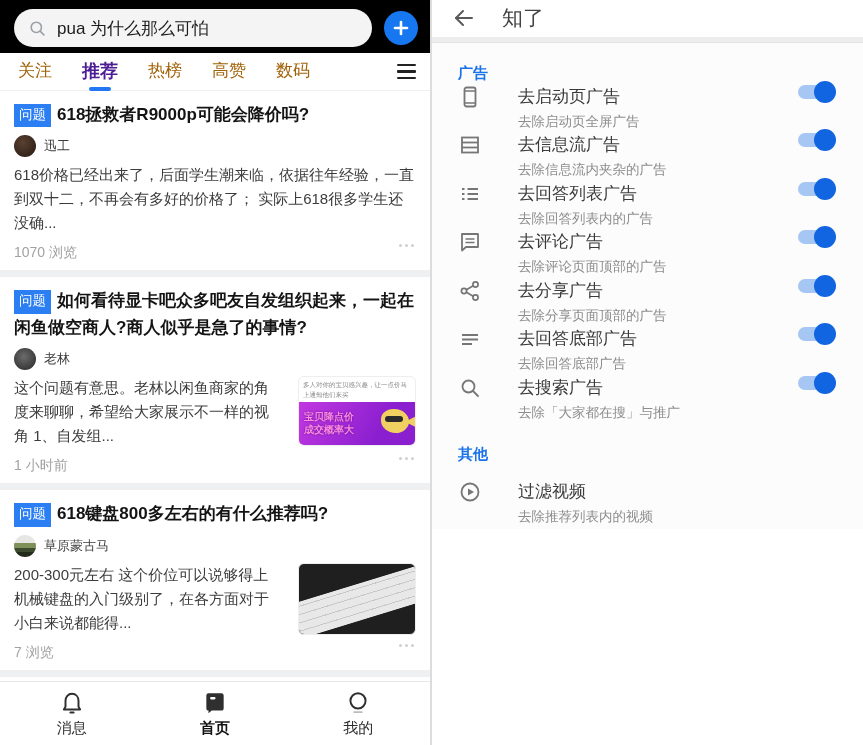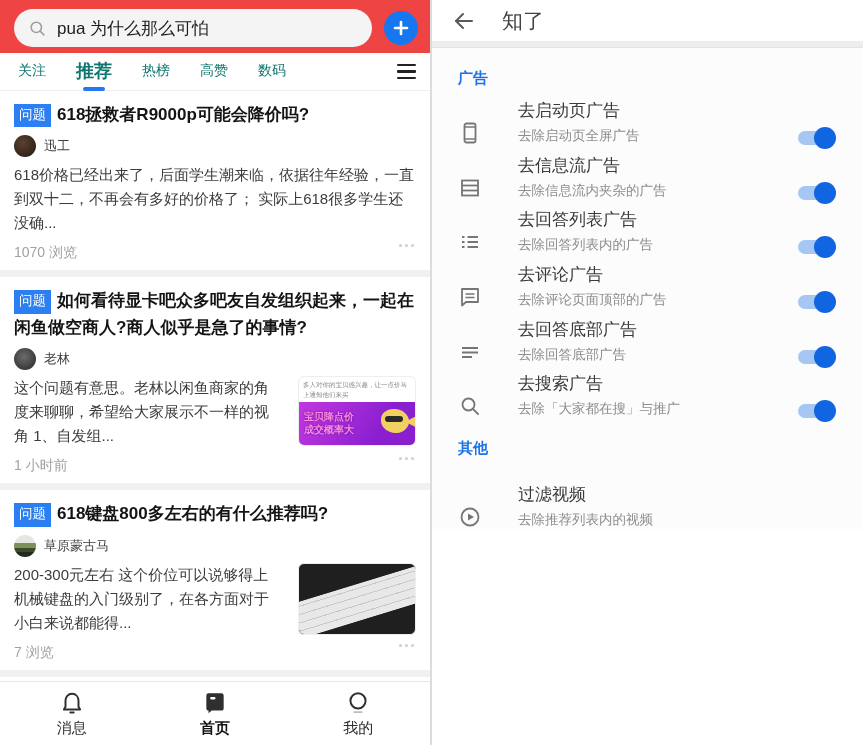--- a/index.html
+++ b/index.html
@@ -4,32 +4,32 @@
 <style>
   * { margin:0; padding:0; box-sizing:border-box; }
   html,body { width:863px; height:745px; overflow:hidden; background:#fff;
     font-family:"Liberation Sans","DejaVu Sans",sans-serif; }
   .screen { display:flex; width:863px; height:745px; }
 
   
   .left-panel { width:430px; height:745px; display:flex; flex-direction:column; background:#fff; }
   .panel-divider { width:2px; background:#dcdcdc; }
 
-  .search-row { display:flex; align-items:center; padding:9px 12px 6px 14px; background:#ef4444;justify-content:center; }
+  .search-row { display:flex; align-items:center; padding:9px 12px 6px 14px; background:#000000;justify-content:center; }
   .search-bar { flex:1; height:38px; background:#f4f4f4; border-radius:19px;
     display:flex; align-items:center; padding:0 14px; gap:10px; }
   .search-bar svg { flex:0 0 auto; }
   .search-query { font-size:17px; color:#1b1b1b; }
   .plus-btn { width:34px; height:34px; border-radius:50%; background:#1677f0; margin-left:12px;
     display:flex; align-items:center; justify-content:center; }
 
   .tabs { display:flex; align-items:center; padding:8px 14px 0 18px; background:#fff;
     border-bottom:1px solid #efefef; height:38px; }
-  .tab { font-size:14px; color:#0f766e; margin-right:30px; position:relative; padding-bottom:10px; }
-  .tab.active { color:#0f766e; font-weight:bold; font-size:18px; }
+  .tab { font-size:17px; color:#a16207; margin-right:30px; position:relative; padding-bottom:10px; }
+  .tab.active { color:#4c1d95; font-weight:bold; font-size:18px; }
   .tab.active::after { content:""; position:absolute; left:50%; transform:translateX(-50%);
     bottom:2px; width:22px; height:4px; border-radius:2px; background:#2277f2; }
   .tabs-spacer { flex:1; }
   .hamburger { display:flex; flex-direction:column; gap:4px; padding-bottom:8px; }
   .hamburger span { width:19px; height:2.5px; background:#222; border-radius:1px; }
 
   .feed { flex:1; background:#eef0f2; overflow:hidden; }
   .card { background:#fff; padding:11px 14px 8px 14px; margin-bottom:7px; }
   .card-title-row { font-size:17px; font-weight:bold; color:#141414; line-height:1.55; }
   .badge { display:inline-block; font-size:13.5px; font-weight:normal; color:#fff;
@@ -72,21 +72,21 @@
   .nav-item { display:flex; flex-direction:column; align-items:center; gap:3px; width:80px; }
   .nav-label { font-size:15px; color:#2d2d2d; }
   .nav-item.active .nav-label { font-weight:bold; color:#141414; }
 
   
   .right-panel { width:431px; height:529px; background:#fcfcfc; display:flex; flex-direction:column; overflow:hidden; }
   .rp-header { height:56px; background:#fff; display:flex; align-items:center; padding-left:20px; gap:26px; }
   .rp-title { font-size:21px; color:#424242; }
   .rp-band { height:9px; background:#ededed; border-bottom:1px solid #e4e4e4; }
   .section-label { font-size:15px; font-weight:bold; color:#1a73e8; padding:21px 0 2px 26px; }
-  .setting-row { height:74px; display:flex; align-items:flex-end; padding:0 24px 0 26px; }
+  .setting-row { height:74px; display:flex; align-items:flex-start; padding:0 24px 0 26px; }
   .row-icon { width:24px; height:24px; flex:0 0 auto; color:#767676; }
   .row-text { margin-left:36px; flex:1; }
   .row-title { font-size:17px; color:#3a3a3a; }
   .row-sub { font-size:13.5px; color:#8d8d8d; margin-top:5px; }
   .toggle { position:relative; width:35px; height:14px; border-radius:7px; background:#a6c6f4; flex:0 0 auto; margin-right:6px; }
   .toggle .thumbk { position:absolute; right:-3px; top:-4px; width:22px; height:22px; border-radius:50%; background:#1165e0; }
   .row-last { margin-top:14px; }
 </style>
 </head>
 <body>
@@ -297,20 +297,36 @@
       </svg>
       <div class="row-text">
         <div class="row-title">去评论广告</div>
         <div class="row-sub">去除评论页面顶部的广告</div>
       </div>
       <div class="toggle">
           <div class="thumbk"></div>
         </div>
     </div>
 
+    <div class="setting-row">
+      <svg class="row-icon" viewBox="0 0 24 24">
+        <circle cx="17.5" cy="5.5" r="2.6" fill="none" stroke="currentColor" stroke-width="1.7"></circle>
+        <circle cx="6" cy="12" r="2.6" fill="none" stroke="currentColor" stroke-width="1.7"></circle>
+        <circle cx="17.5" cy="18.5" r="2.6" fill="none" stroke="currentColor" stroke-width="1.7"></circle>
+        <line x1="8.4" y1="10.7" x2="15.2" y2="6.8" stroke="currentColor" stroke-width="1.7"></line>
+        <line x1="8.4" y1="13.3" x2="15.2" y2="17.2" stroke="currentColor" stroke-width="1.7"></line>
+      </svg>
+      <div class="row-text">
+        <div class="row-title">去分享广告</div>
+        <div class="row-sub">去除分享页面顶部的广告</div>
+      </div>
+      <div class="toggle">
+          <div class="thumbk"></div>
+        </div>
+    </div>
 
     <div class="setting-row">
       <svg class="row-icon" viewBox="0 0 24 24">
         <line x1="4" y1="8" x2="20" y2="8" stroke="currentColor" stroke-width="2"></line>
         <line x1="4" y1="12.5" x2="20" y2="12.5" stroke="currentColor" stroke-width="2"></line>
         <line x1="4" y1="17" x2="14" y2="17" stroke="currentColor" stroke-width="2"></line>
       </svg>
       <div class="row-text">
         <div class="row-title">去回答底部广告</div>
         <div class="row-sub">去除回答底部广告</div>

